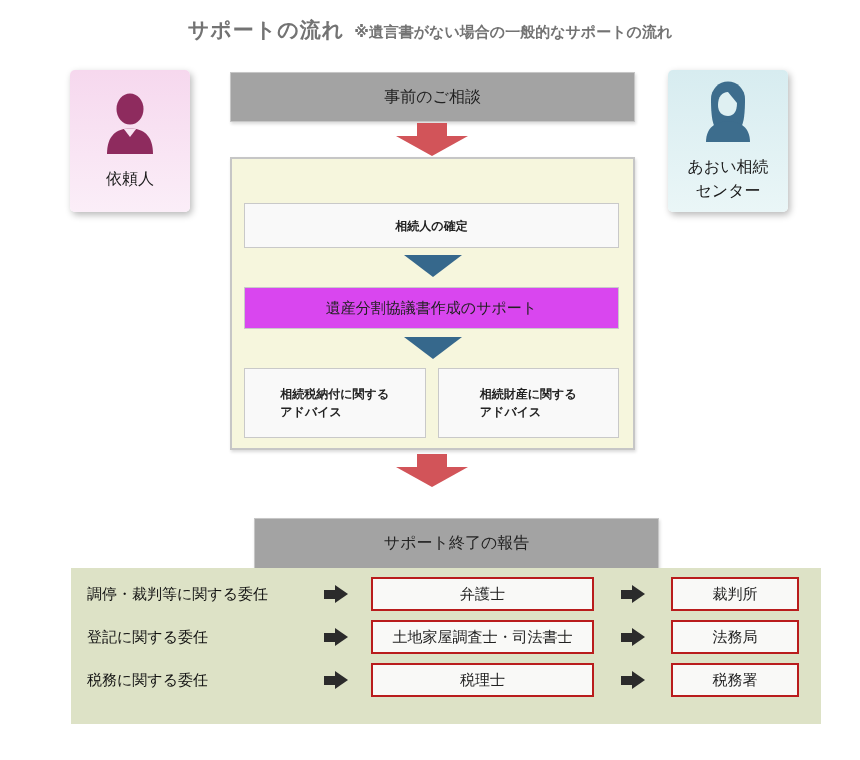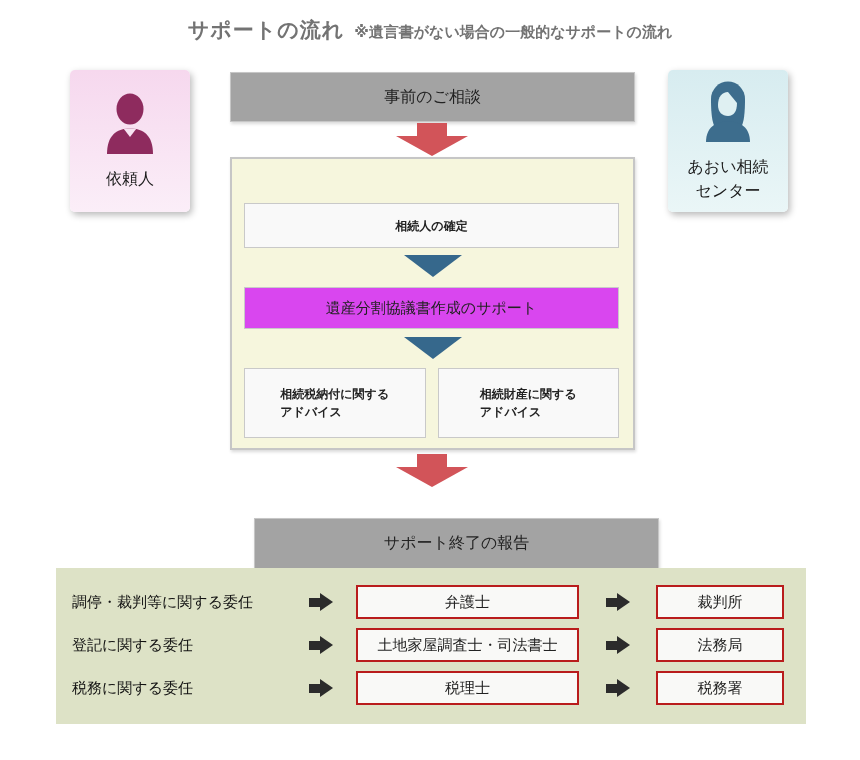--- a/index.html
+++ b/index.html
@@ -35,21 +35,21 @@
   .task-row-1 .box-white{height:45px;}
   .task-row-2{top:209px;}
   .task-row-2 .box-white{height:70px;}
   .box-white{flex:1;background:#f9f9f9;border:1px solid #c9c9c9;box-sizing:border-box;display:flex;align-items:center;justify-content:center;font-size:12px;text-align:left;white-space:pre-line;line-height:1.5;font-weight:bold;}
   .mid-box{position:absolute;top:128px;left:12px;right:14px;height:42px;background:#d946ef;border:1px solid #c9c9c9;box-sizing:border-box;display:flex;align-items:center;justify-content:center;font-size:15px;}
   .blue-tri{position:absolute;left:50%;transform:translateX(-50%);width:0;height:0;border-left:29px solid transparent;border-right:29px solid transparent;border-top:22px solid #36688c;}
   .blue-tri-1{top:96px;}
   .blue-tri-2{top:178px;}
 
   
-  .delegations{position:absolute;left:56px;top:568px;width:750px;height:156px;background:#dde2c6;box-sizing:border-box;padding-top:17px;}
+  .delegations{position:absolute;left:71px;top:568px;width:750px;height:156px;background:#dde2c6;box-sizing:border-box;padding-top:9px;}
   .d-row{display:flex;align-items:center;height:34px;margin-bottom:9px;}
   .d-label{box-sizing:border-box;width:253px;padding-left:16px;font-size:15px;color:#111;}
   .d-arrow-wrap1{width:47px;display:flex;justify-content:flex-start;}
   .d-arrow-wrap2{width:77px;display:flex;justify-content:center;}
   .d-box{background:#f9f9f7;border:2px solid #b91c1c;box-sizing:border-box;height:34px;display:flex;align-items:center;justify-content:center;font-size:15px;}
   .d-prof{width:223px;}
   .d-dest{width:128px;}
   .r-arrow{display:flex;align-items:center;}
   .r-arrow .r-shaft{width:11px;height:9px;background:#2b2b2b;}
   .r-arrow .r-head{width:0;height:0;border-top:9px solid transparent;border-bottom:9px solid transparent;border-left:13px solid #2b2b2b;}

